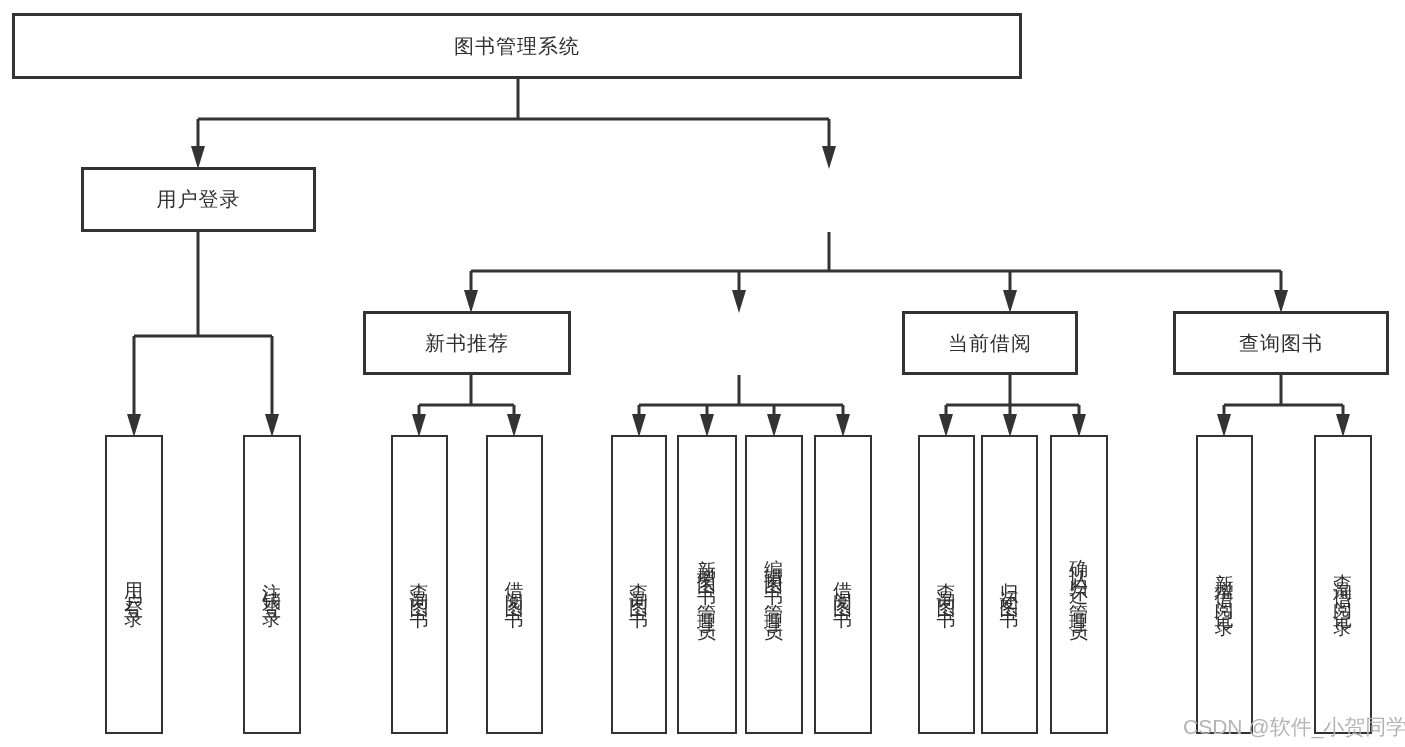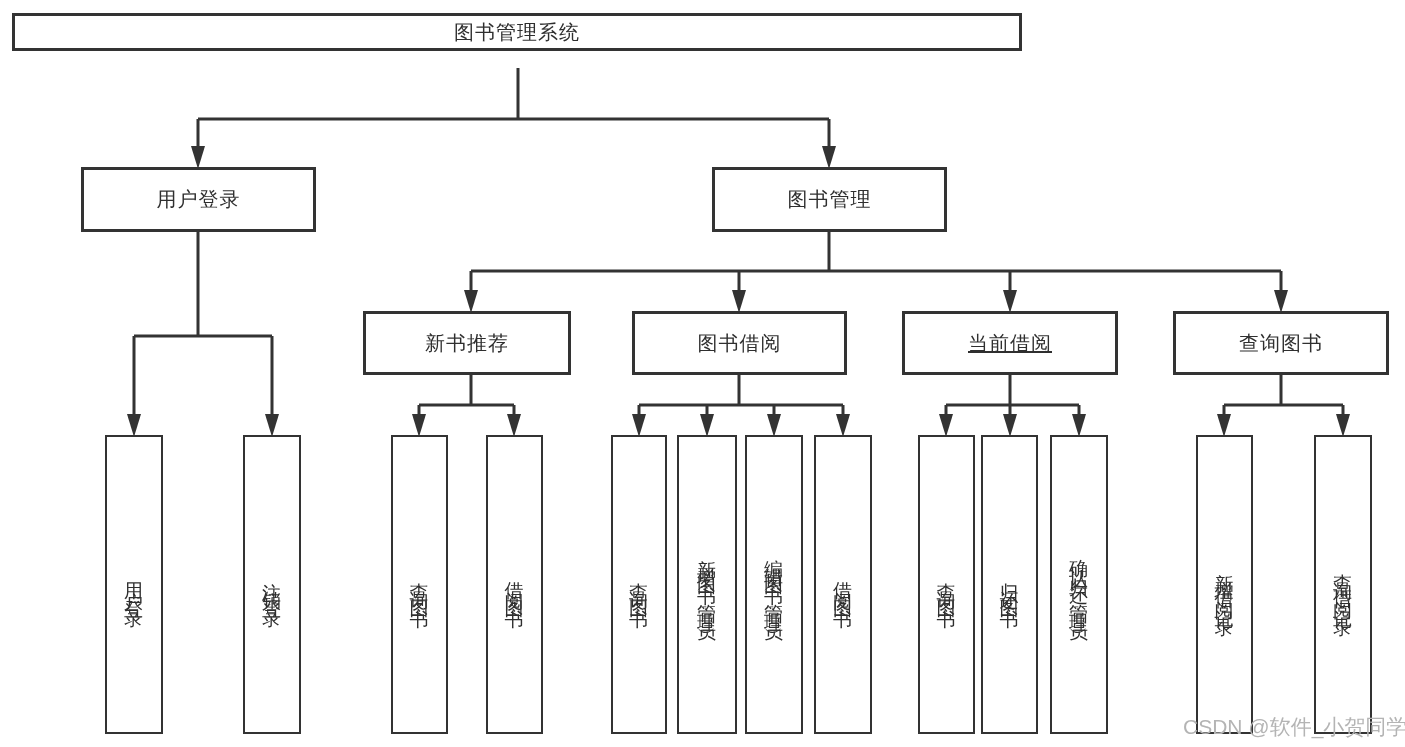--- a/index.html
+++ b/index.html
@@ -79,28 +79,26 @@
       <polygon points="767,414 781,414 774,437"></polygon>
       <polygon points="836,414 850,414 843,437"></polygon>
       <polygon points="939,414 953,414 946,437"></polygon>
       <polygon points="1003,414 1017,414 1010,437"></polygon>
       <polygon points="1072,414 1086,414 1079,437"></polygon>
       <polygon points="1217,414 1231,414 1224,437"></polygon>
       <polygon points="1336,414 1350,414 1343,437"></polygon>
     </g>
   </svg>
 
-  <div class="box hbox" style="left:12px; top:13px; width:1010px; height:38px;">图书管理系统</div>
+  <div class="box hbox" style="left:12px; top:13px; width:1010px; height:66px;">图书管理系统</div>
 
   <div class="box hbox" style="left:81px; top:167px; width:235px; height:65px;">用户登录</div>
-  <div class="box hbox" style="left:712px; top:167px; width:235px; height:65px;">图书管理</div>
 
   <div class="box hbox" style="left:363px; top:311px; width:208px; height:64px;">新书推荐</div>
-  <div class="box hbox" style="left:632px; top:311px; width:215px; height:64px;">图书借阅</div>
-  <div class="box hbox" style="left:902px; top:311px; width:216px; height:64px;text-decoration:underline;">当前借阅</div>
+  <div class="box hbox" style="left:902px; top:311px; width:176px; height:64px;">当前借阅</div>
   <div class="box hbox" style="left:1173px; top:311px; width:216px; height:64px;">查询图书</div>
 
   <div class="box vbox" style="left:105px; top:435px; width:58px; height:299px;">用户登录</div>
   <div class="box vbox" style="left:243px; top:435px; width:58px; height:299px;">注销登录</div>
 
   <div class="box vbox" style="left:391px; top:435px; width:57px; height:299px;">查询图书</div>
   <div class="box vbox" style="left:486px; top:435px; width:57px; height:299px;">借阅图书</div>
 
   <div class="box vbox" style="left:611px; top:435px; width:56px; height:299px;">查询图书</div>
   <div class="box vbox" style="left:677px; top:435px; width:60px; height:299px;">新增图书（管理员）</div>

